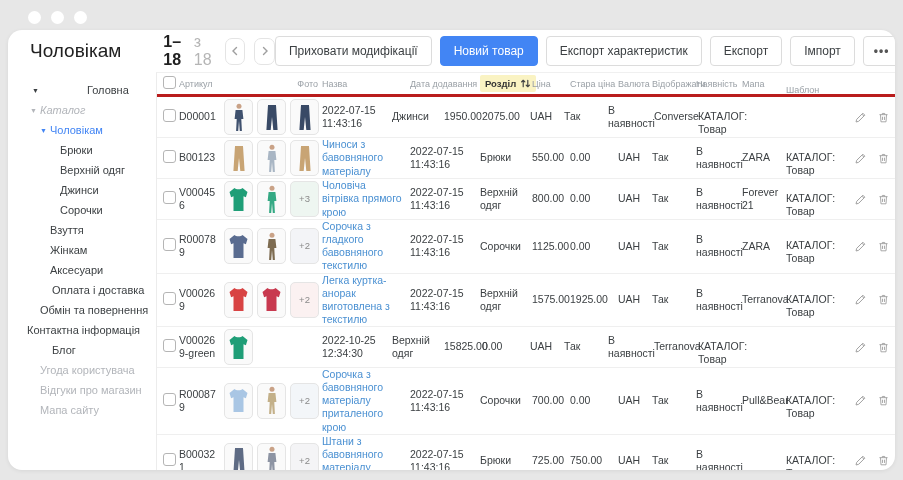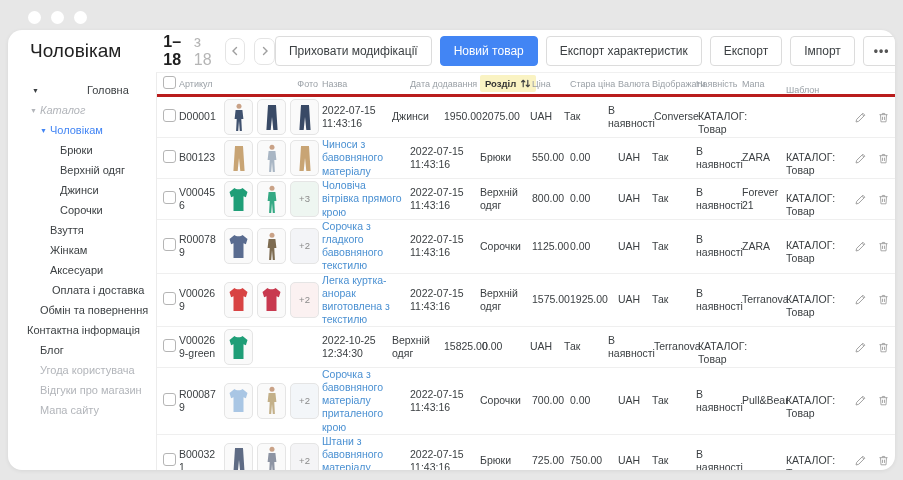--- a/index.html
+++ b/index.html
@@ -157,21 +157,21 @@
     <span class="side-label">Оплата і доставка</span>
   </div>
         <div class="side-item tone-dark" style="padding-left: 22px;">
     <span class="side-arrow" style="visibility: hidden;">▼</span>
     <span class="side-label">Обмін та повернення</span>
   </div>
         <div class="side-item tone-dark" style="padding-left: 9px;">
     <span class="side-arrow" style="visibility: hidden;">▼</span>
     <span class="side-label">Контактна інформація</span>
   </div>
-        <div class="side-item tone-dark" style="padding-left: 22px;">
+        <div class="side-item tone-dark" style="padding-left: 22px; margin-left: 12px;">
     <span class="side-arrow" style="visibility: hidden;">▼</span>
     <span class="side-label">Блог</span>
   </div>
         <div class="side-item tone-muted" style="padding-left: 22px;">
     <span class="side-arrow" style="visibility: hidden;">▼</span>
     <span class="side-label">Угода користувача</span>
   </div>
         <div class="side-item tone-muted" style="padding-left: 22px;">
     <span class="side-arrow" style="visibility: hidden;">▼</span>
     <span class="side-label">Відгуки про магазин</span>

